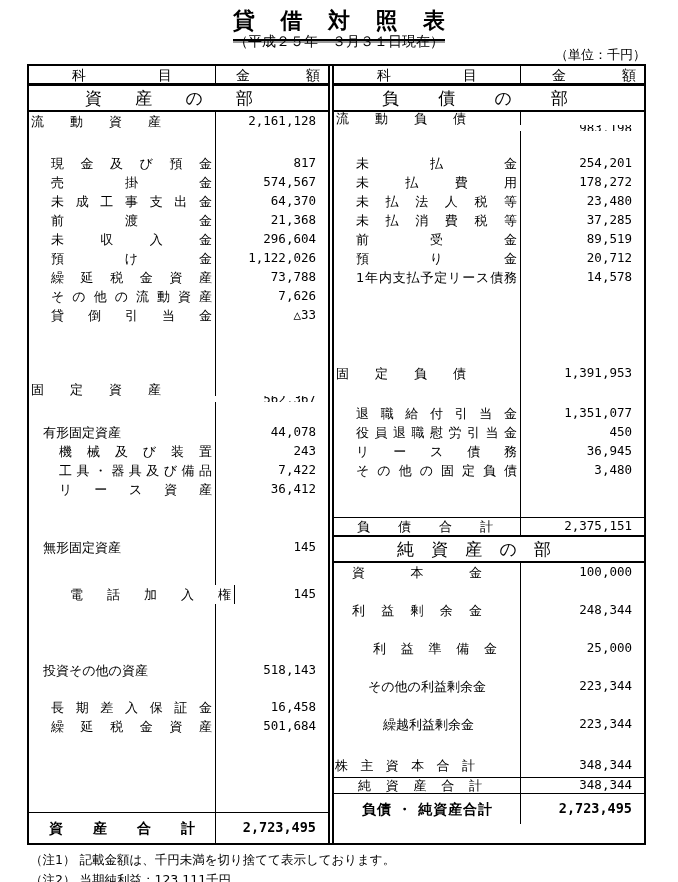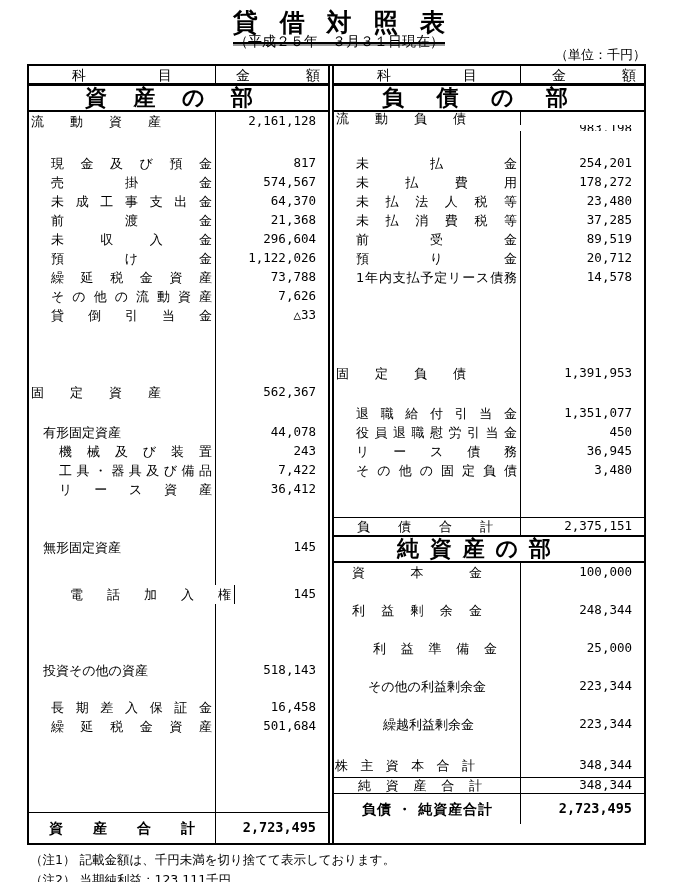--- a/index.html
+++ b/index.html
@@ -5,21 +5,21 @@
   * { margin:0; padding:0; box-sizing:border-box; }
   body { background:#fff; }
   .page {
     position:relative; width:678px; height:882px; background:#ffffff;
     font-family:"DejaVu Sans","Liberation Sans",sans-serif; color:#000;
     overflow:hidden;
   }
   
   .title-wrap { position:absolute; top:6px; left:0; width:678px; text-align:center; }
   .title-t {
-    display:inline-block; width:212px; font-size:25px; font-weight:bold;
+    display:inline-block; width:212px; font-size:22px; font-weight:bold;
     text-align:justify; text-align-last:justify; white-space:nowrap;
     padding-bottom:3px; border-bottom:2px solid #000; box-shadow:0 2px 0 0 #999;
   }
   .subtitle { position:absolute; top:33px; left:0; width:678px; text-align:center; font-size:14px; }
   .unit { position:absolute; top:46px; left:27px; width:619px; text-align:right; font-size:13px; }
 
   
   .sheet { position:absolute; top:64px; left:27px; width:619px; height:781px; border:2px solid #000; }
   .half { position:absolute; top:0; bottom:0; }
   .half-l { left:0; width:301px; border-right:2px solid #000; }
@@ -51,21 +51,21 @@
   .net3    { margin-left:34px; }
   .net4    { margin-left:49px; }
   .net-top { flex:none; width:140px; margin-left:1px; }
 
   
   .hdr-row { height:20px; border-bottom:3px solid #000; }
   .hdr-sub { width:100px; margin:0 auto; font-size:14px; }
   .hdr-amt { width:84px; margin-left:auto; margin-right:8px; font-size:14px; }
 
   .sec-row { height:26px; border-bottom:2px solid #000; display:flex; align-items:center; }
-  .sec-t { display:block; font-size:22px; font-weight:bold; white-space:nowrap; }
+  .sec-t { display:block; font-size:17px; font-weight:normal; white-space:nowrap; }
   .sec-assets { margin-left:56px; width:168px; }
   .sec-liab   { margin-left:48px; width:186px; }
   .sec-net    { margin-left:63px; width:154px; }
 
   .total-row  { height:31px; border-top:1px solid #000; }
   .total-l    { flex:none; width:146px; margin:0 auto; font-size:14px; font-weight:bold; }
   .total-row .num { font-size:13.5px; font-weight:bold; }
 
   .liab-total { height:20px; border-top:1px solid #000; border-bottom:2px solid #000; }
   .ltotal     { flex:none; width:136px; margin-left:23px; }
@@ -196,21 +196,21 @@
             </div>
           </div>
           <div class="row" style="height: 58px;">
             <div class="lbl">
               <span class="t"></span>
             </div>
             <div class="val">
               <span class="num"></span>
             </div>
           </div>
-          <div class="row" style="height: 19px;">
+          <div class="row" style="height: 19px; flex-direction: column;">
             <div class="lbl">
               <span class="t major">固 定 資 産</span>
             </div>
             <div class="val">
               <span class="num">562,367</span>
             </div>
           </div>
           <div class="row" style="height: 21px;">
             <div class="lbl">
               <span class="t"></span>

